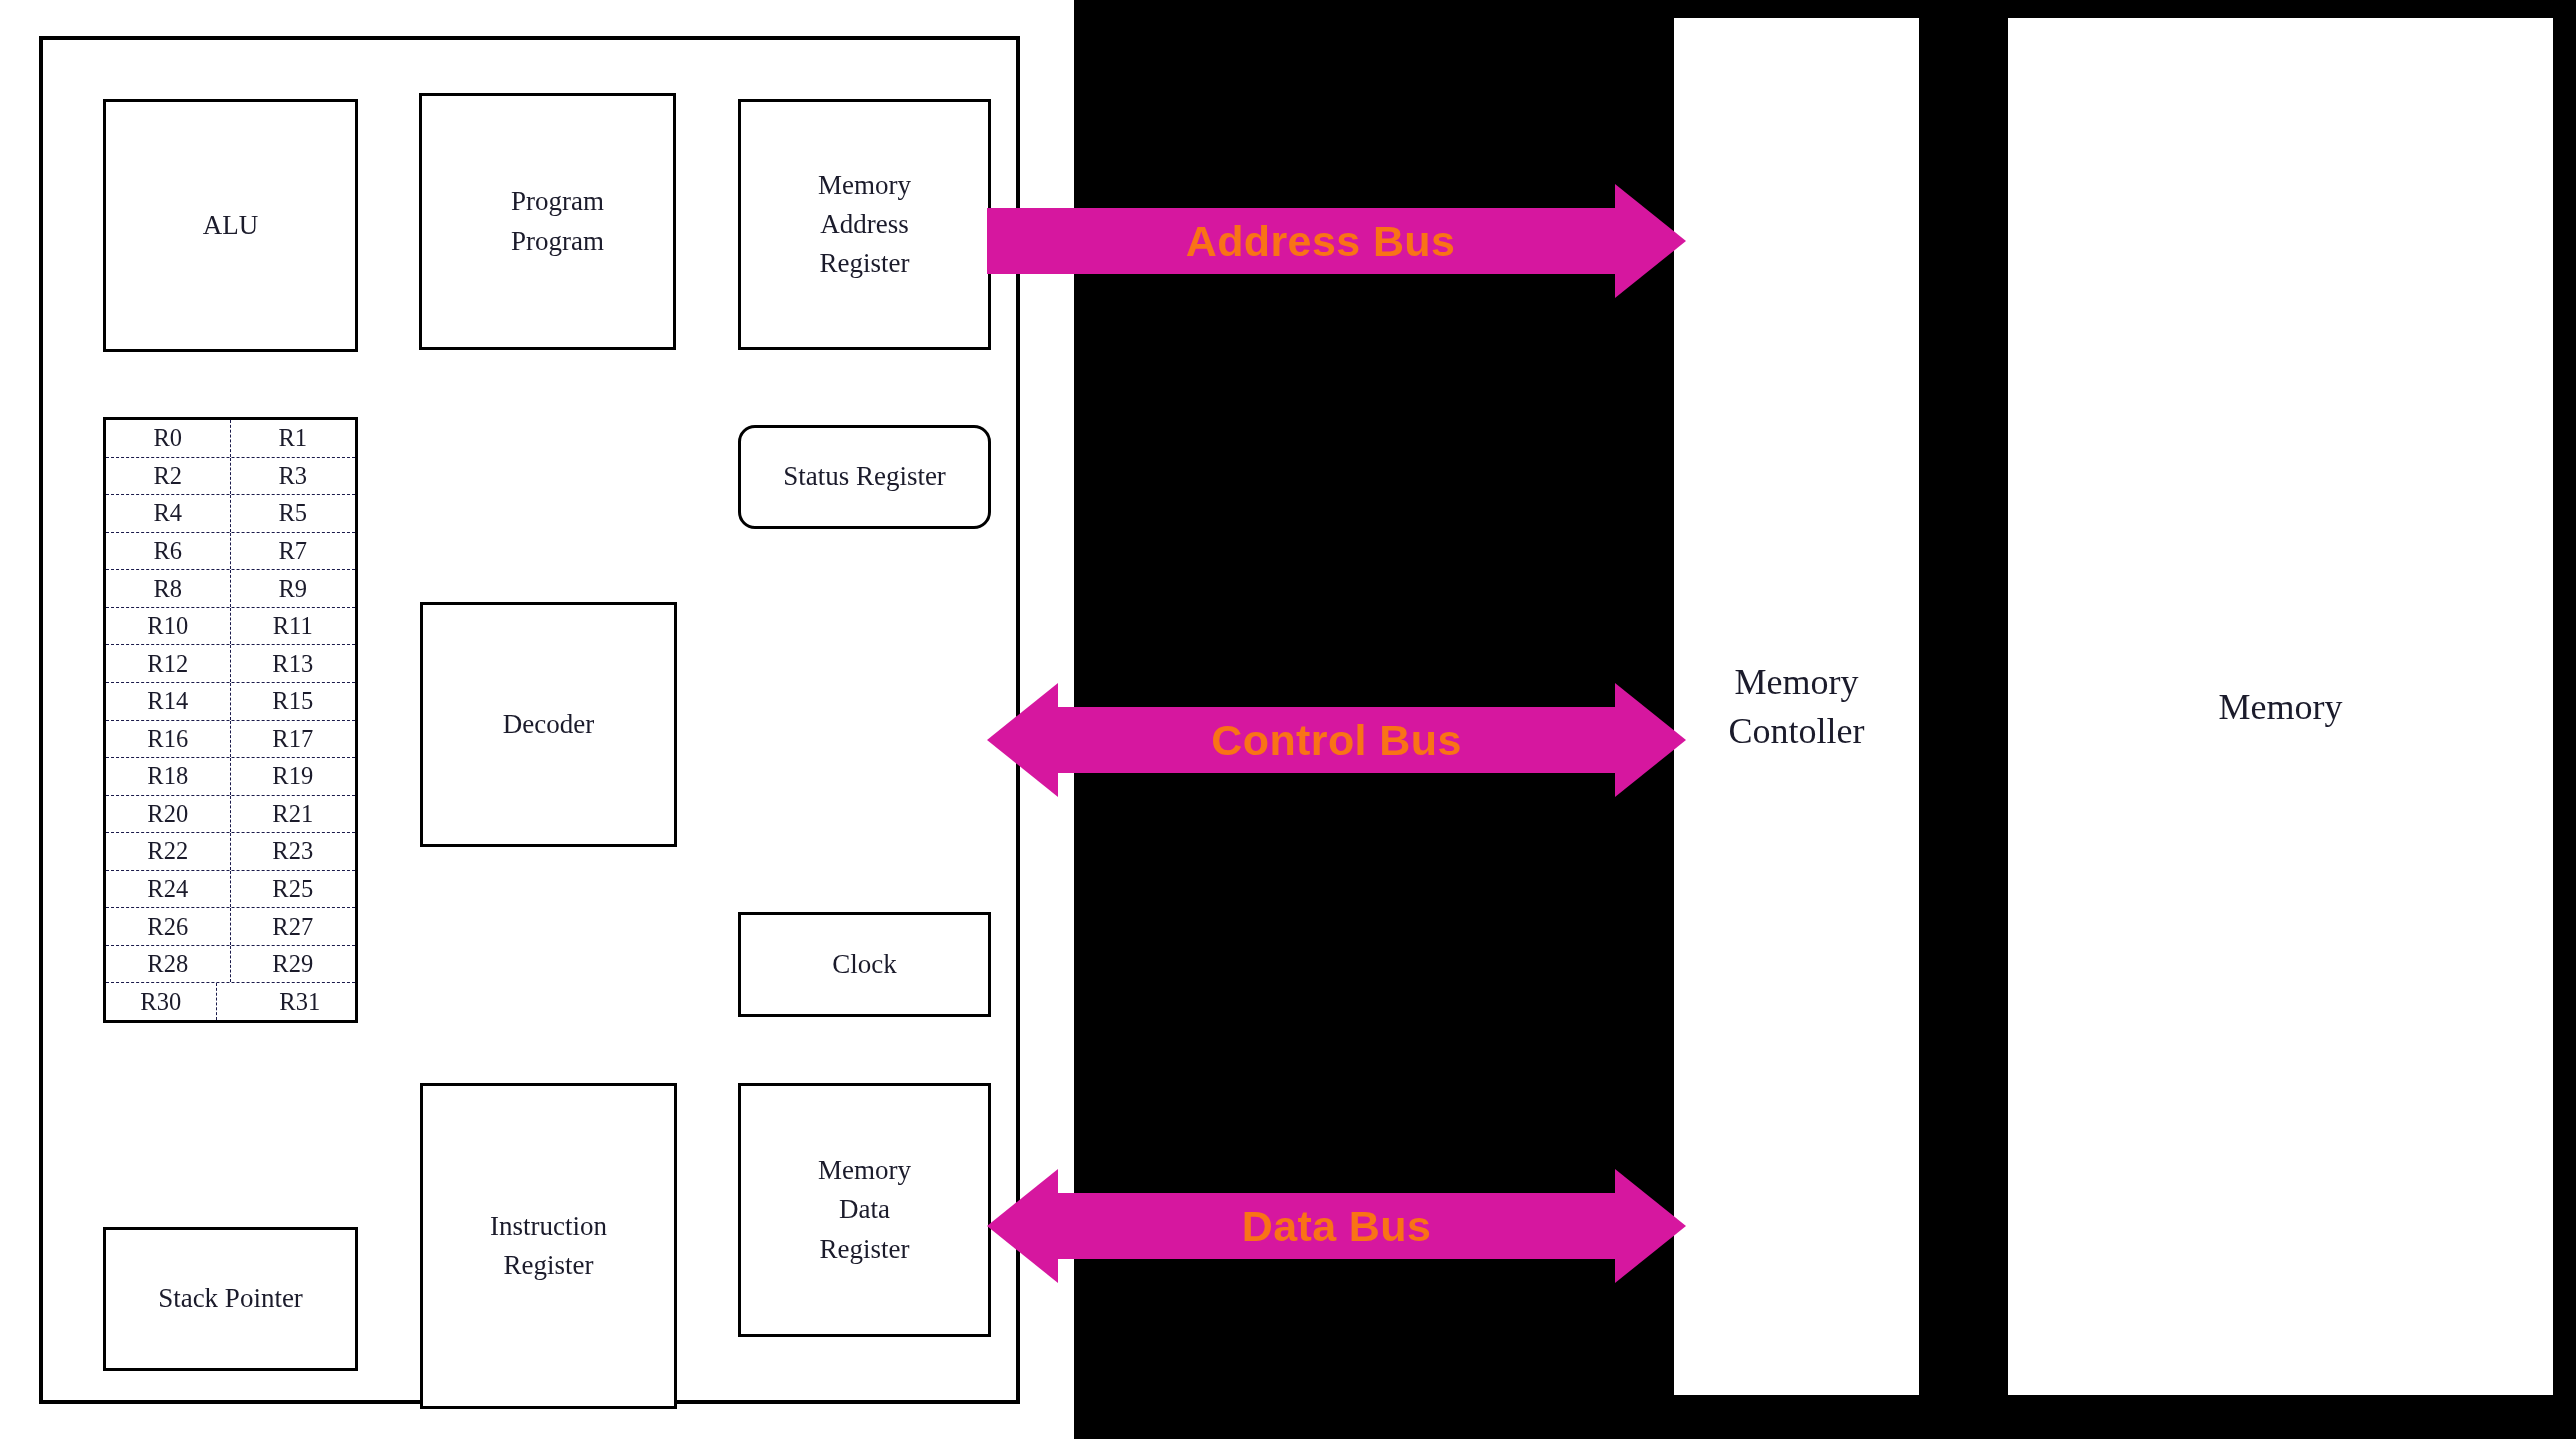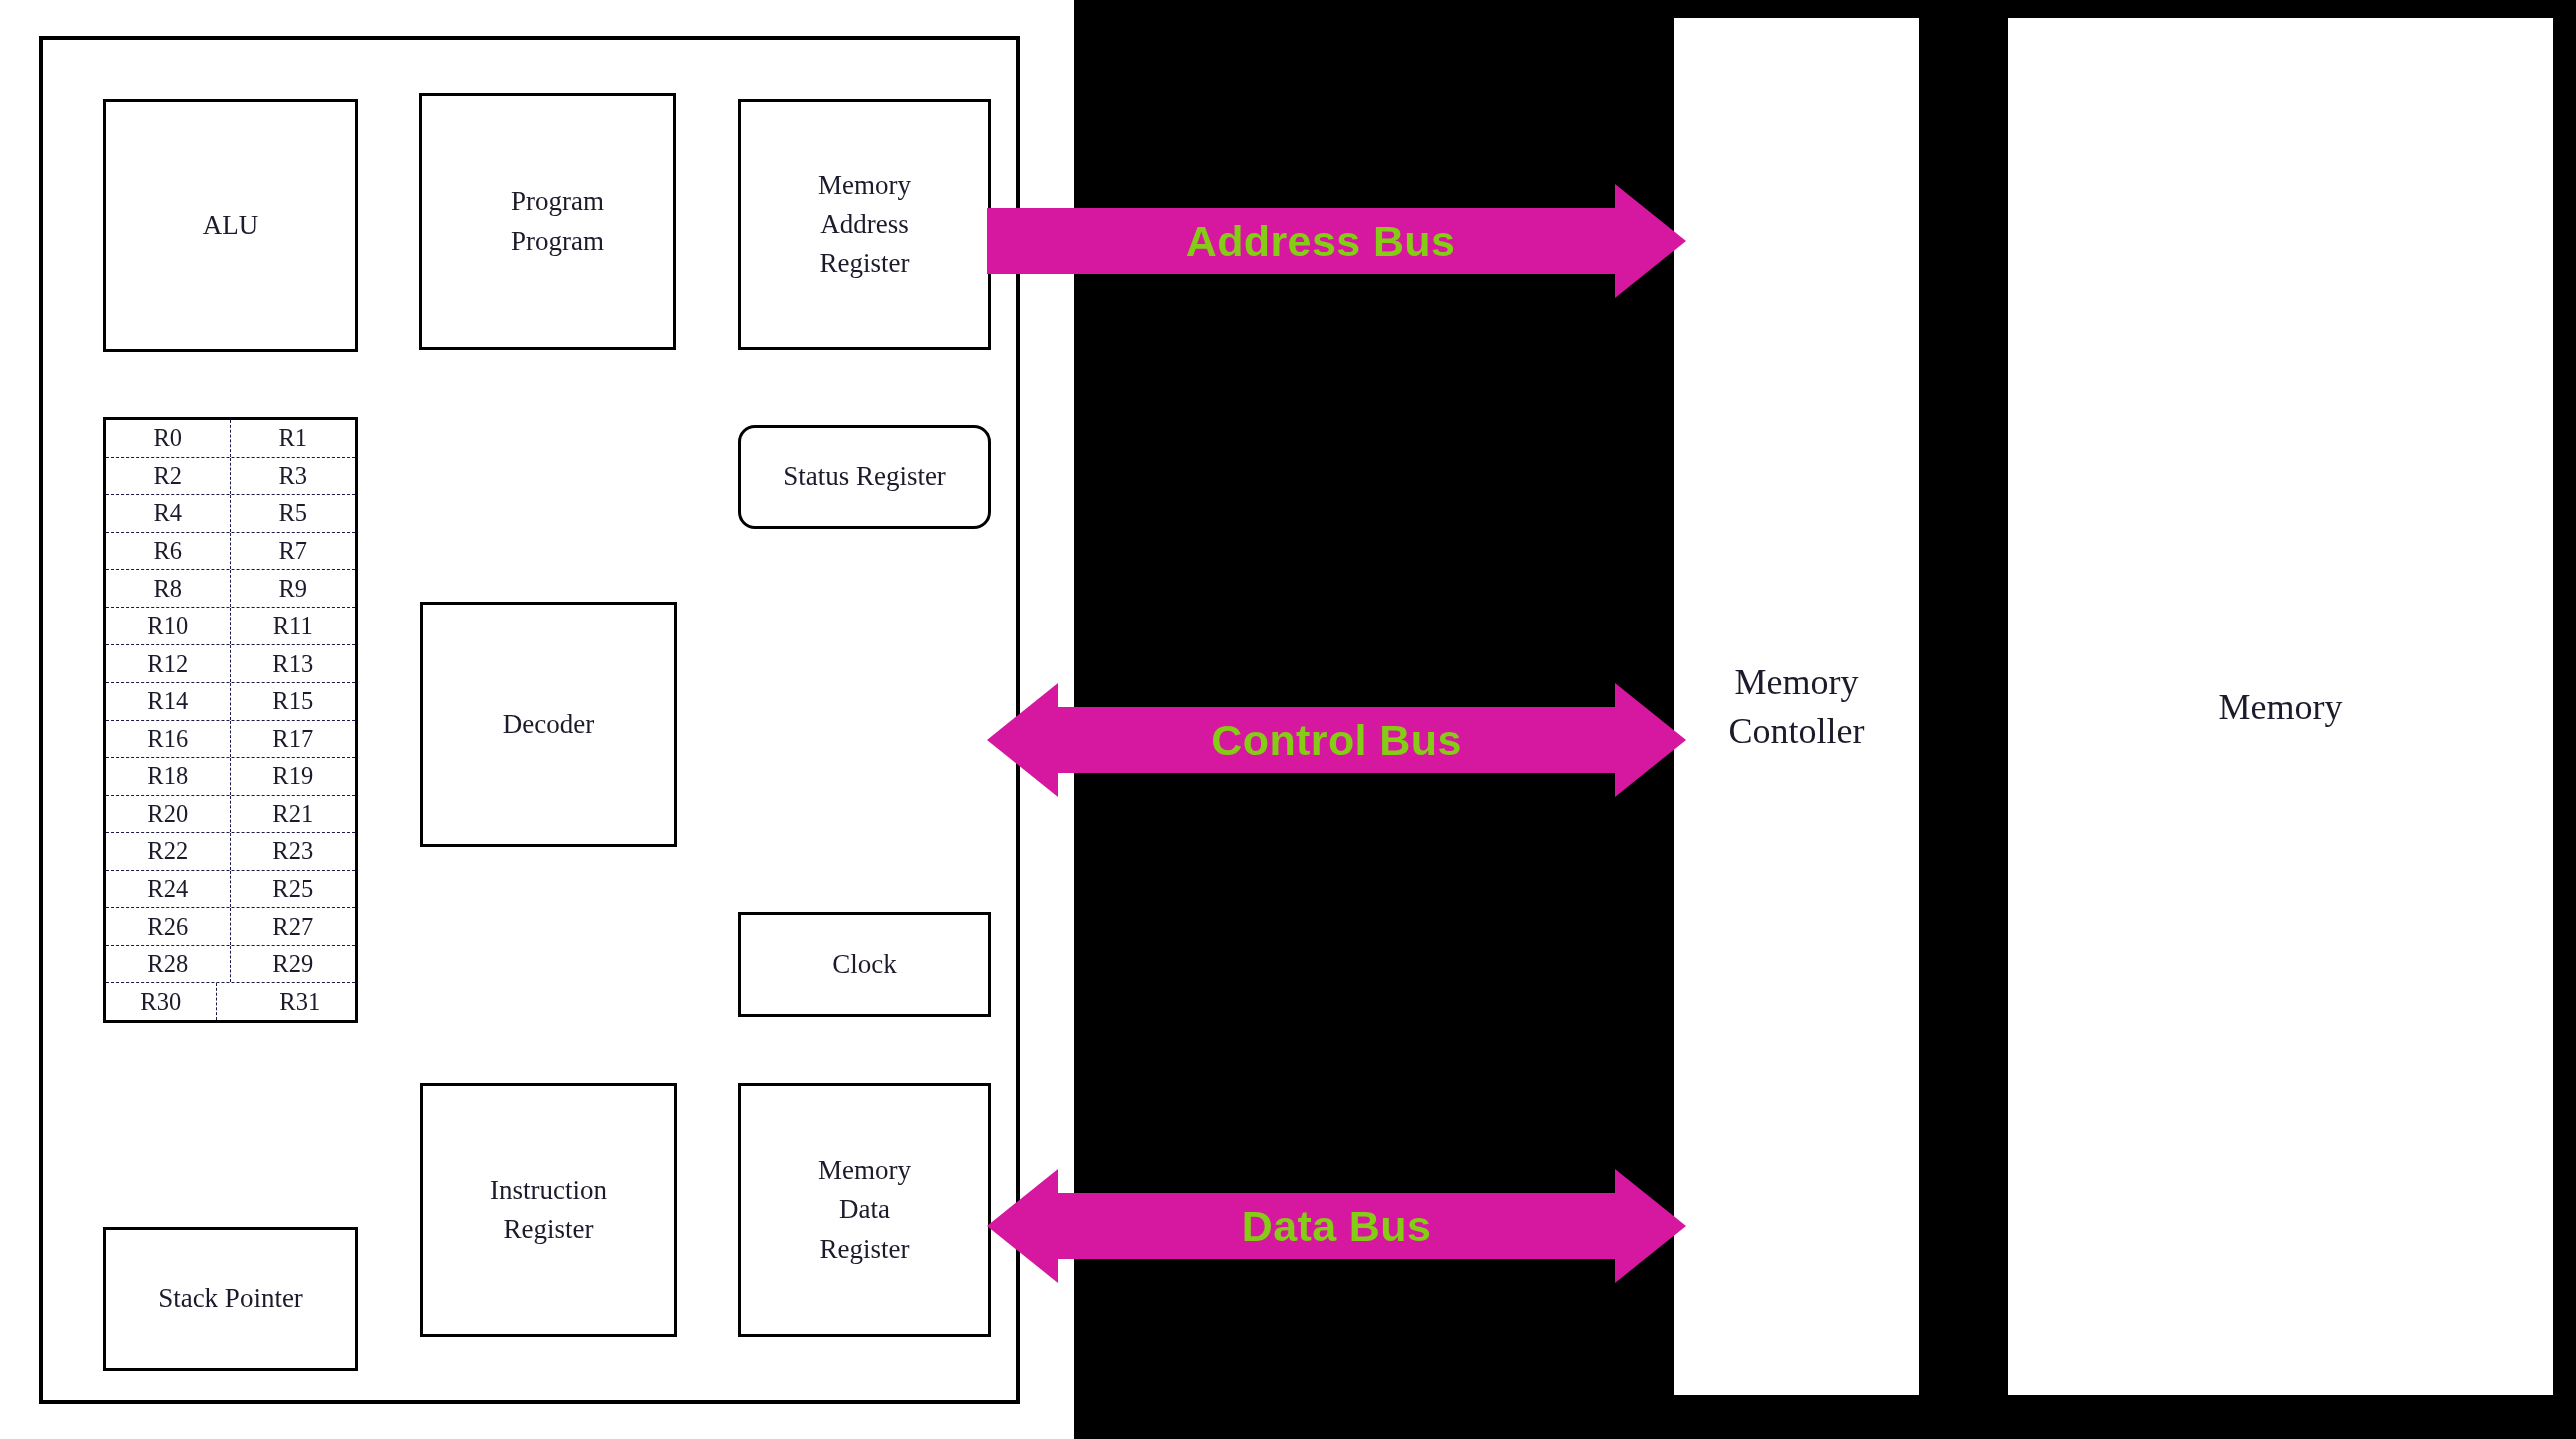--- a/index.html
+++ b/index.html
@@ -54,21 +54,21 @@
   .blk span { display: block; }
 
   
   #alu-block              { left: 103px; top: 99px;  width: 255px; height: 253px; }
   #program-counter-block  { left: 419px; top: 93px;  width: 257px; height: 257px; padding-left: 20px; }
   #mar-block              { left: 738px; top: 99px;  width: 253px; height: 251px; }
   #status-register-block  { left: 738px; top: 425px;  width: 253px; height: 104px; border-radius: 17px; }
   #decoder-block          { left: 420px; top: 602px;  width: 257px; height: 245px; }
   #control-unit-block     { left: 738px; top: 602px;  width: 253px; height: 246px; }
   #clock-block            { left: 738px; top: 912px; width: 253px; height: 105px; }
-  #instruction-reg-block  { left: 420px; top: 1083px; width: 257px; height: 254px; }
+  #instruction-reg-block  { left: 420px; top: 1083px; width: 257px; height: 326px; }
   #mdr-block              { left: 738px; top: 1083px; width: 253px; height: 254px; }
   #stack-pointer-block    { left: 103px; top: 1227px; width: 255px; height: 144px; }
 
   
   #register-file {
     position: absolute;
     left: 103px;
     top: 417px;
     width: 255px;
     height: 606px;
@@ -156,21 +156,21 @@
     width: 0;
     height: 0;
     border-top: 57px solid transparent;
     border-bottom: 57px solid transparent;
   }
   .arrow-right { border-left: 71px solid #D6179F; }
   .arrow-left  { border-right: 71px solid #D6179F; }
   .bus-label {
     position: relative;
     z-index: 5;
-    color: #84cc16;
+    color: #f97316;
     font-family: "Liberation Sans", sans-serif;
     font-weight: bold;
     font-size: 43px;
     letter-spacing: 0.4px;
     white-space: nowrap;
   }
 
   #address-bus { left: 987px; top: 182px;  width: 699px; height: 118px; }
   #address-bus .bus-body { left: 0px;  width: 632px; }
   #address-bus .arrow-head.arrow-right { left: 628px; }

